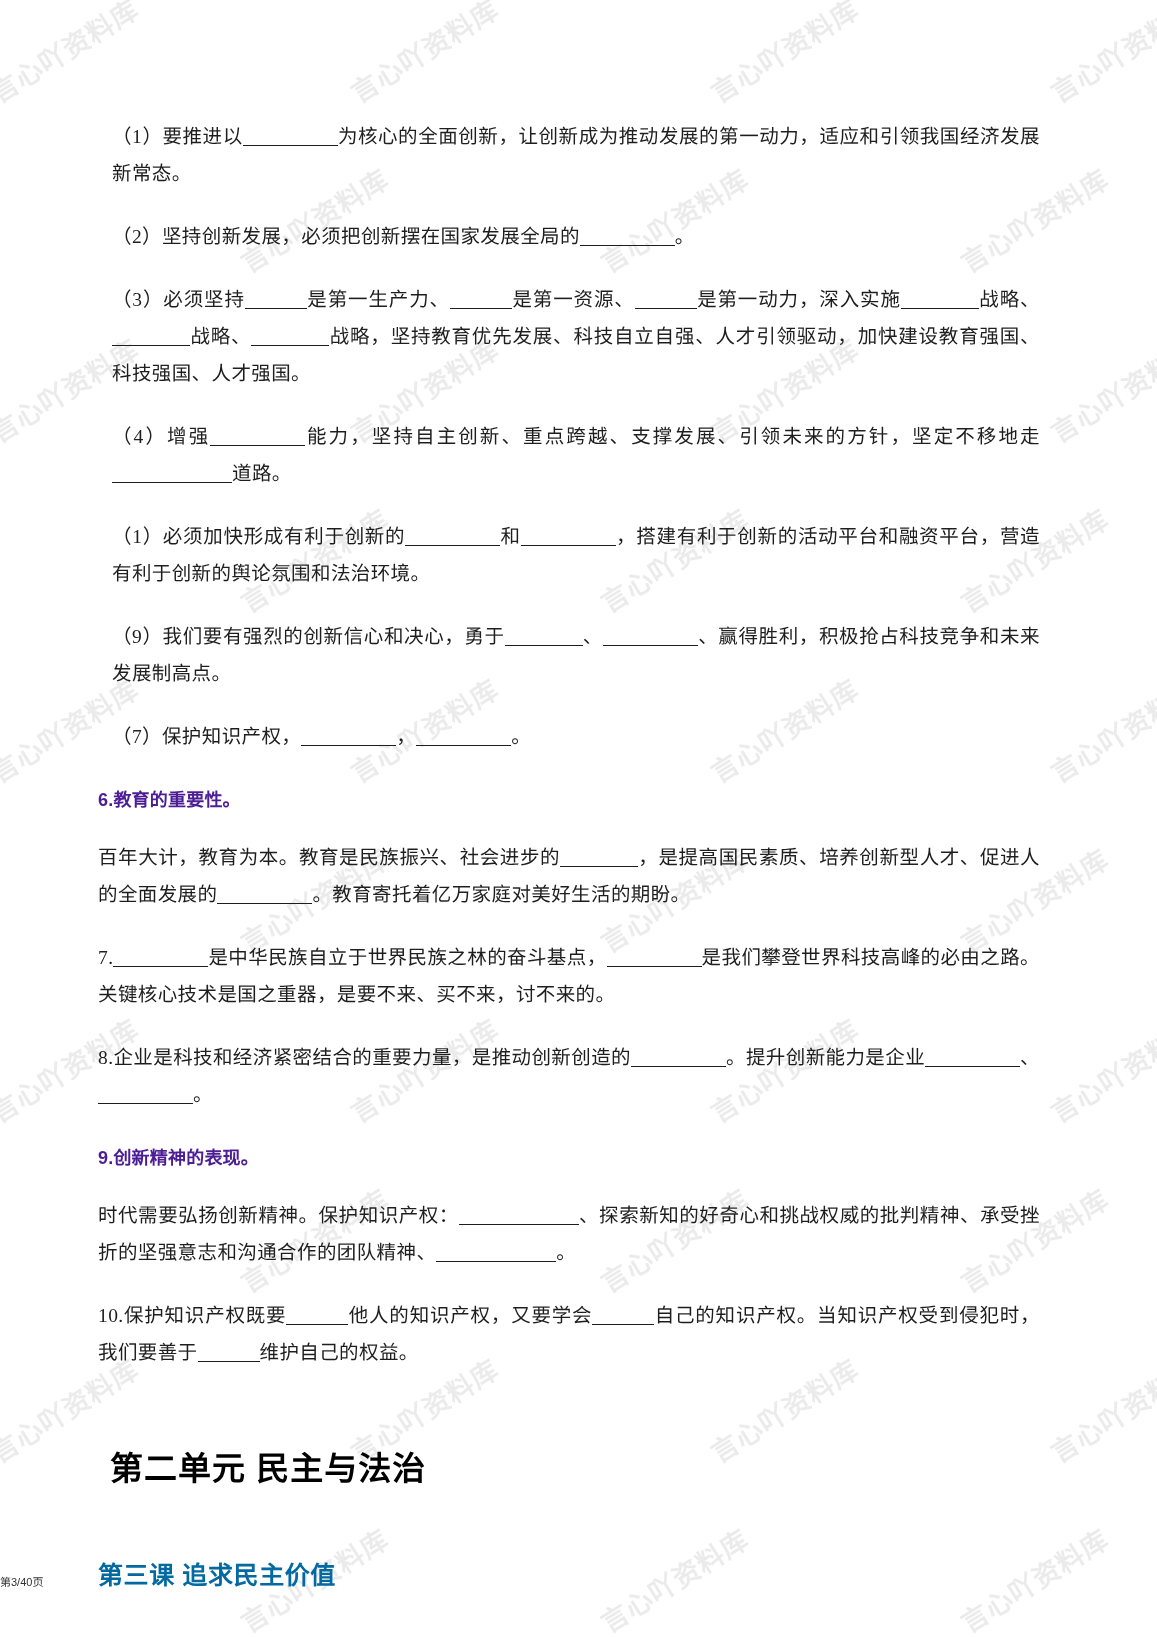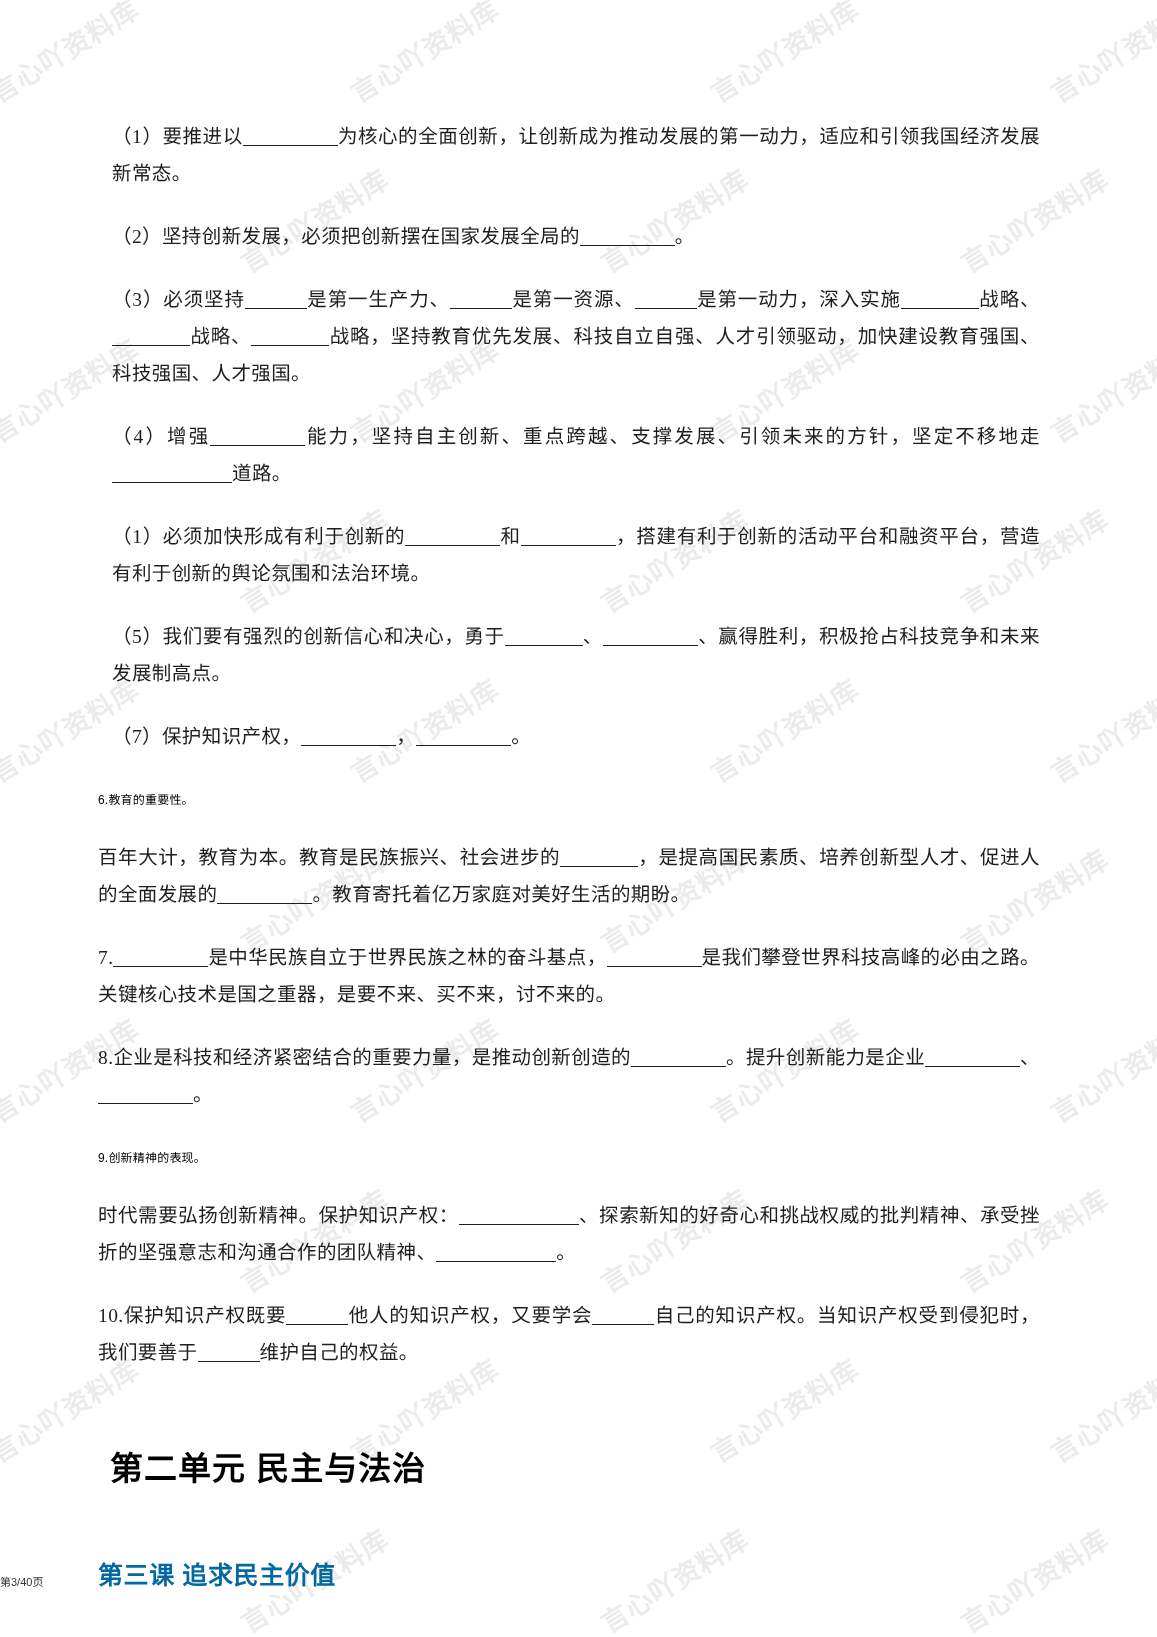--- a/index.html
+++ b/index.html
@@ -60,24 +60,24 @@
     color: #1e1e1e;
   }
   p.indent {
     text-indent: 0;
     padding-left: 14px;
   }
 
   h3.sub-head {
     margin: 30px 0 24px 0;
     font-family: "Liberation Sans", "DejaVu Sans", sans-serif;
-    font-size: 12px;
-    font-weight: 400;
+    font-size: 18px;
+    font-weight: 700;
     line-height: 30px;
-    color: #000000;
+    color: #4c1d95;
     letter-spacing: 0.2px;
   }
 
   h1.unit-head {
     margin: 74px 0 0 12px;
     font-family: "Liberation Sans", "DejaVu Sans", sans-serif;
     font-size: 33px;
     font-weight: 700;
     line-height: 48px;
     color: #000000;
@@ -161,21 +161,21 @@
       <div class="wm" style="left: 950px; top: 1560px;">言心吖资料库</div>
     </div>
 
   <div class="content">
     <div id="items-root">
         <p class="body-line indent" id="item-1"><span>（1）要推进以</span><span class="blank b-l"></span><span>为核心的全面创新，让创新成为推动发展的第一动力，适应和引领我国经济发展新常态。</span></p>
         <p class="body-line indent" id="item-2"><span>（2）坚持创新发展，必须把创新摆在国家发展全局的</span><span class="blank b-l"></span><span>。</span></p>
         <p class="body-line indent" id="item-3"><span>（3）必须坚持</span><span class="blank b-s"></span><span>是第一生产力、</span><span class="blank b-s"></span><span>是第一资源、</span><span class="blank b-s"></span><span>是第一动力，深入实施</span><span class="blank b-m"></span><span>战略、</span><span class="blank b-m"></span><span>战略、</span><span class="blank b-m"></span><span>战略，坚持教育优先发展、科技自立自强、人才引领驱动，加快建设教育强国、科技强国、人才强国。</span></p>
         <p class="body-line indent" id="item-4"><span>（4）增强</span><span class="blank b-l"></span><span>能力，坚持自主创新、重点跨越、支撑发展、引领未来的方针，坚定不移地走</span><span class="blank b-xl"></span><span>道路。</span></p>
         <p class="body-line indent" id="item-5"><span>（1）必须加快形成有利于创新的</span><span class="blank b-l"></span><span>和</span><span class="blank b-l"></span><span>，搭建有利于创新的活动平台和融资平台，营造有利于创新的舆论氛围和法治环境。</span></p>
-        <p class="body-line indent" id="item-6"><span>（5）我们要有强烈的创新信心和决心，勇于</span><span class="blank b-m"></span><span>、</span><span class="blank b-l"></span><span>、赢得胜利，积极抢占科技竞争和未来发展制高点。</span></p>
+        <p class="body-line indent" id="item-6"><span>（9）我们要有强烈的创新信心和决心，勇于</span><span class="blank b-m"></span><span>、</span><span class="blank b-l"></span><span>、赢得胜利，积极抢占科技竞争和未来发展制高点。</span></p>
         <p class="body-line indent" id="item-7"><span>（7）保护知识产权，</span><span class="blank b-l"></span><span>，</span><span class="blank b-l"></span><span>。</span></p>
         <h3 class="sub-head" id="heading-6">6.教育的重要性。</h3>
         <p class="body-line" id="item-education"><span>百年大计，教育为本。教育是民族振兴、社会进步的</span><span class="blank b-m"></span><span>，是提高国民素质、培养创新型人才、促进人的全面发展的</span><span class="blank b-l"></span><span>。教育寄托着亿万家庭对美好生活的期盼。</span></p>
         <p class="body-line" id="item-clause-7"><span>7.</span><span class="blank b-l"></span><span>是中华民族自立于世界民族之林的奋斗基点，</span><span class="blank b-l"></span><span>是我们攀登世界科技高峰的必由之路。关键核心技术是国之重器，是要不来、买不来，讨不来的。</span></p>
         <p class="body-line" id="item-clause-8"><span>8.企业是科技和经济紧密结合的重要力量，是推动创新创造的</span><span class="blank b-l"></span><span>。提升创新能力是企业</span><span class="blank b-l"></span><span>、</span><span class="blank b-l"></span><span>。</span></p>
         <h3 class="sub-head" id="heading-9">9.创新精神的表现。</h3>
         <p class="body-line" id="item-spirit"><span>时代需要弘扬创新精神。保护知识产权：</span><span class="blank b-xl"></span><span>、探索新知的好奇心和挑战权威的批判精神、承受挫折的坚强意志和沟通合作的团队精神、</span><span class="blank b-xl"></span><span>。</span></p>
         <p class="body-line" id="item-clause-10"><span>10.保护知识产权既要</span><span class="blank b-s"></span><span>他人的知识产权，又要学会</span><span class="blank b-s"></span><span>自己的知识产权。当知识产权受到侵犯时，我们要善于</span><span class="blank b-s"></span><span>维护自己的权益。</span></p>
         <h1 class="unit-head" id="unit-heading">第二单元 民主与法治</h1>
         <h2 class="lesson-head" id="lesson-heading">第三课  追求民主价值</h2>

